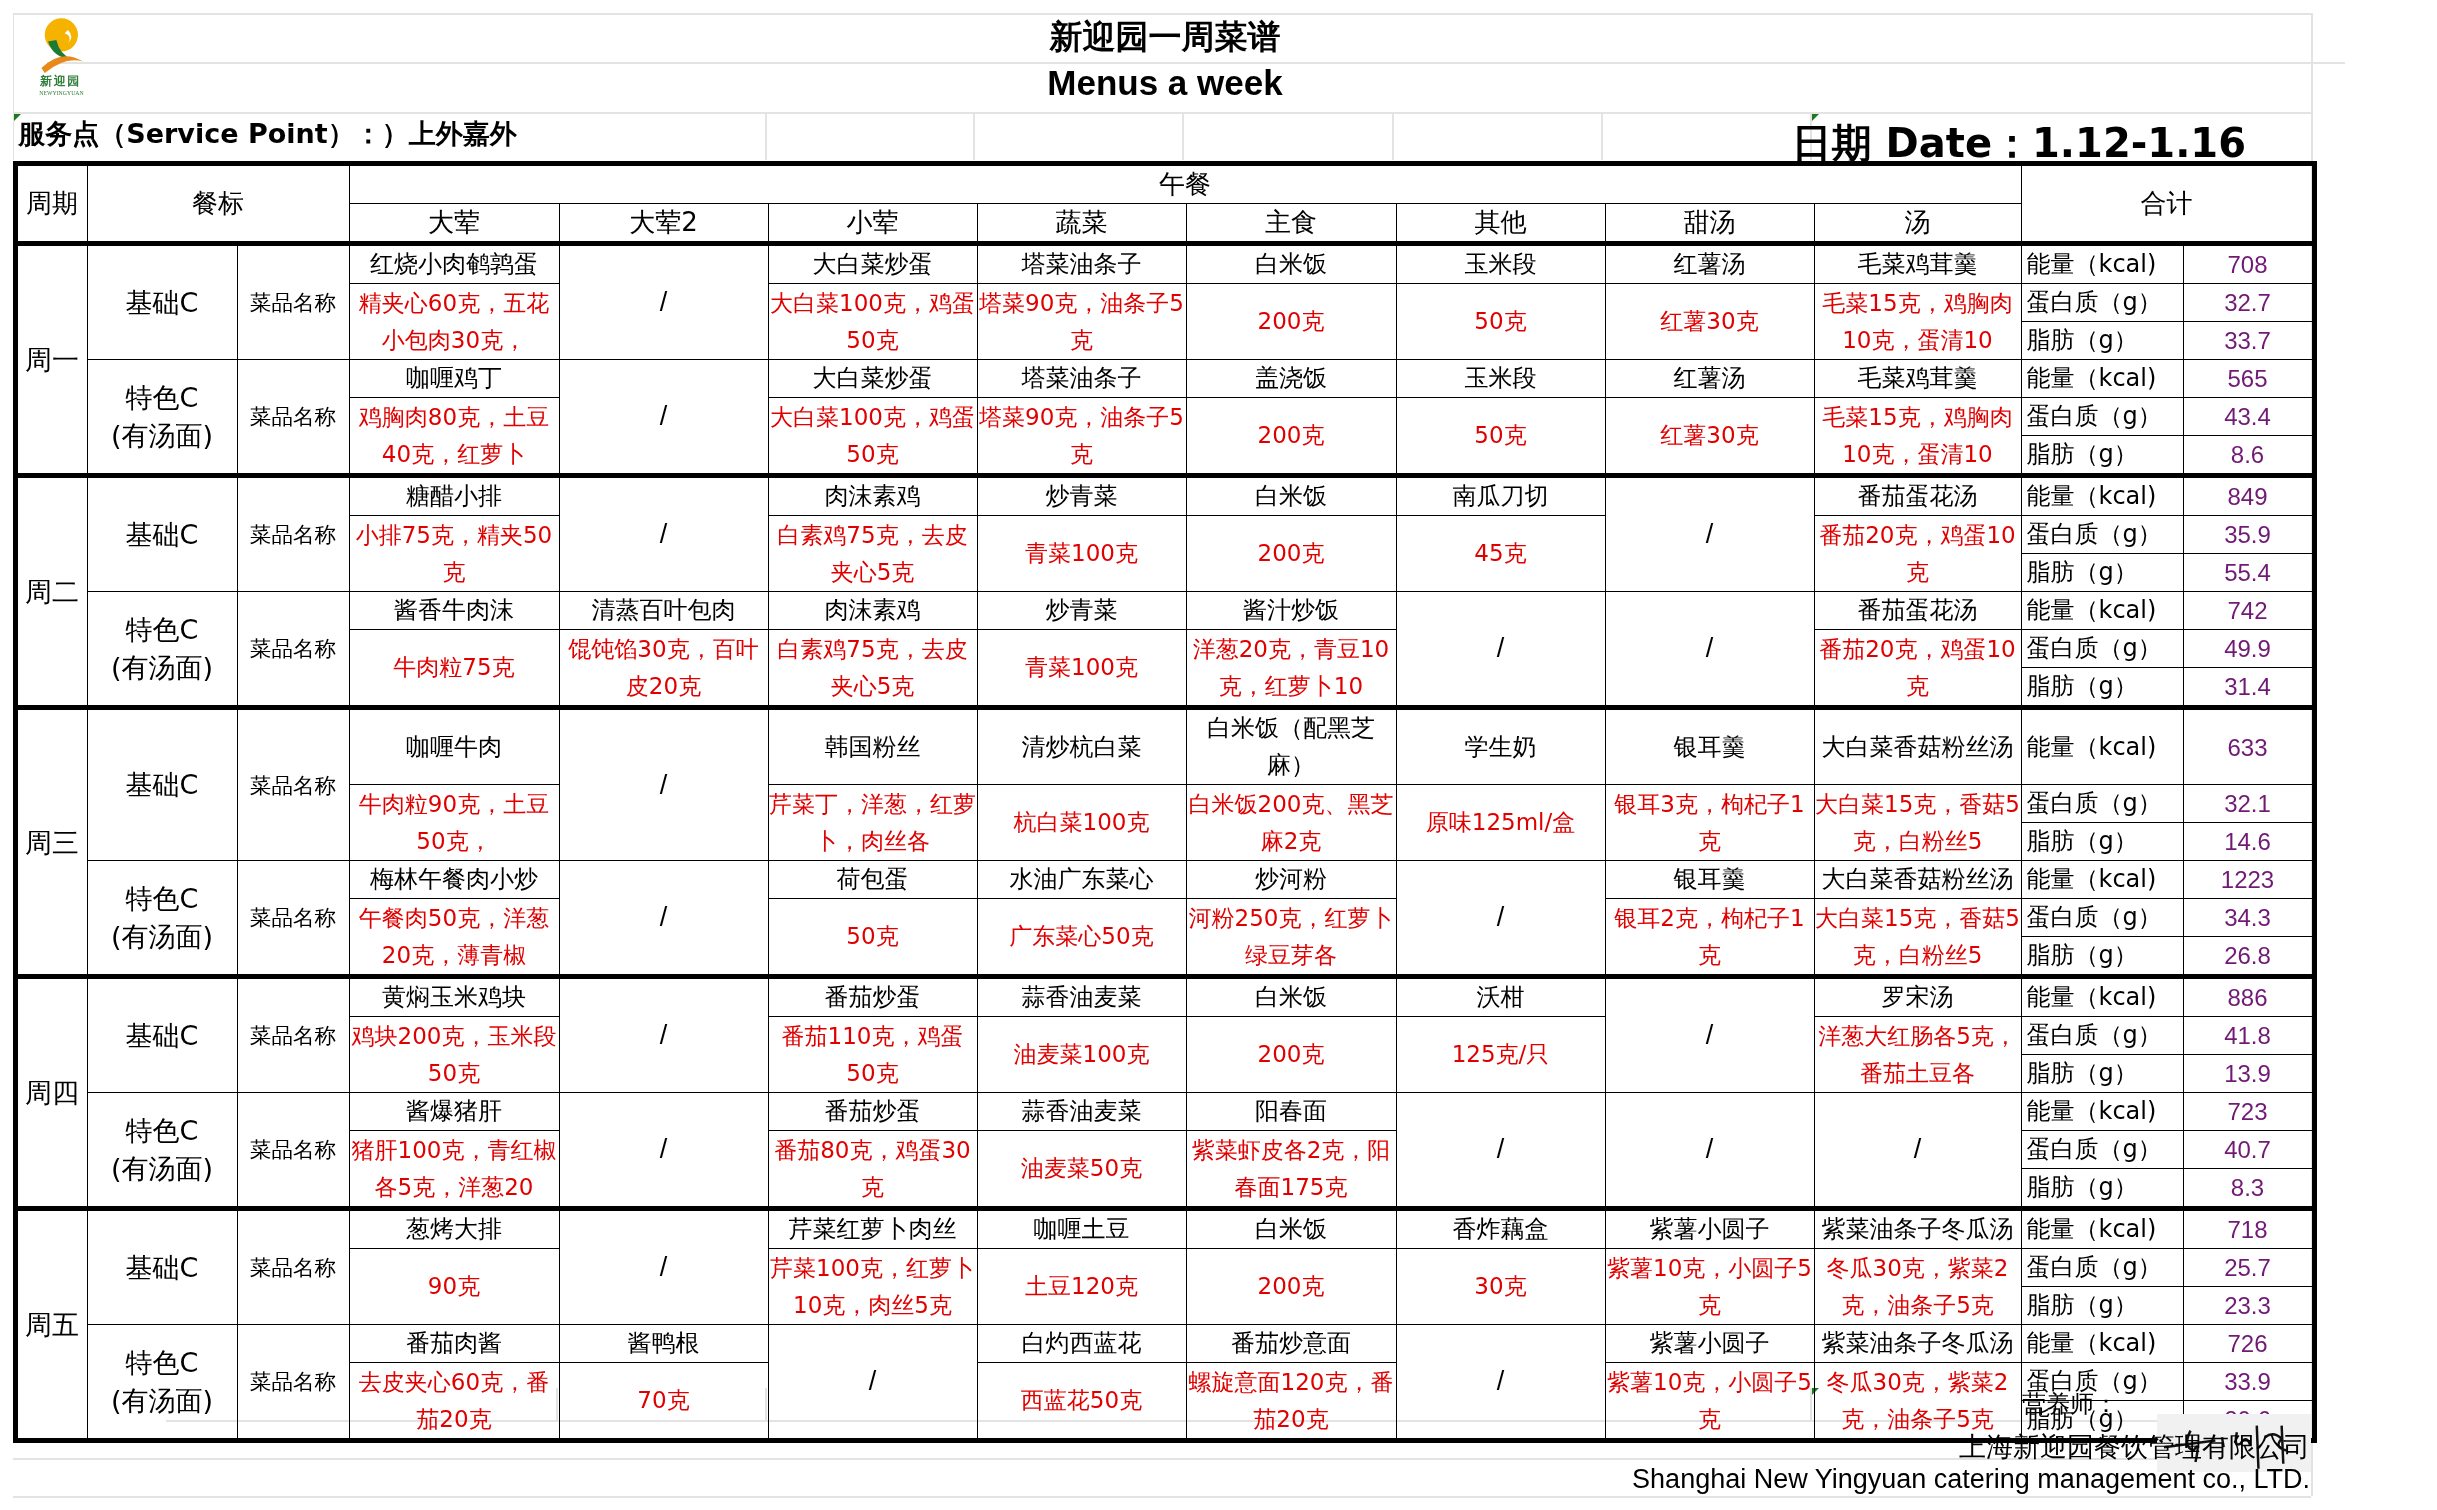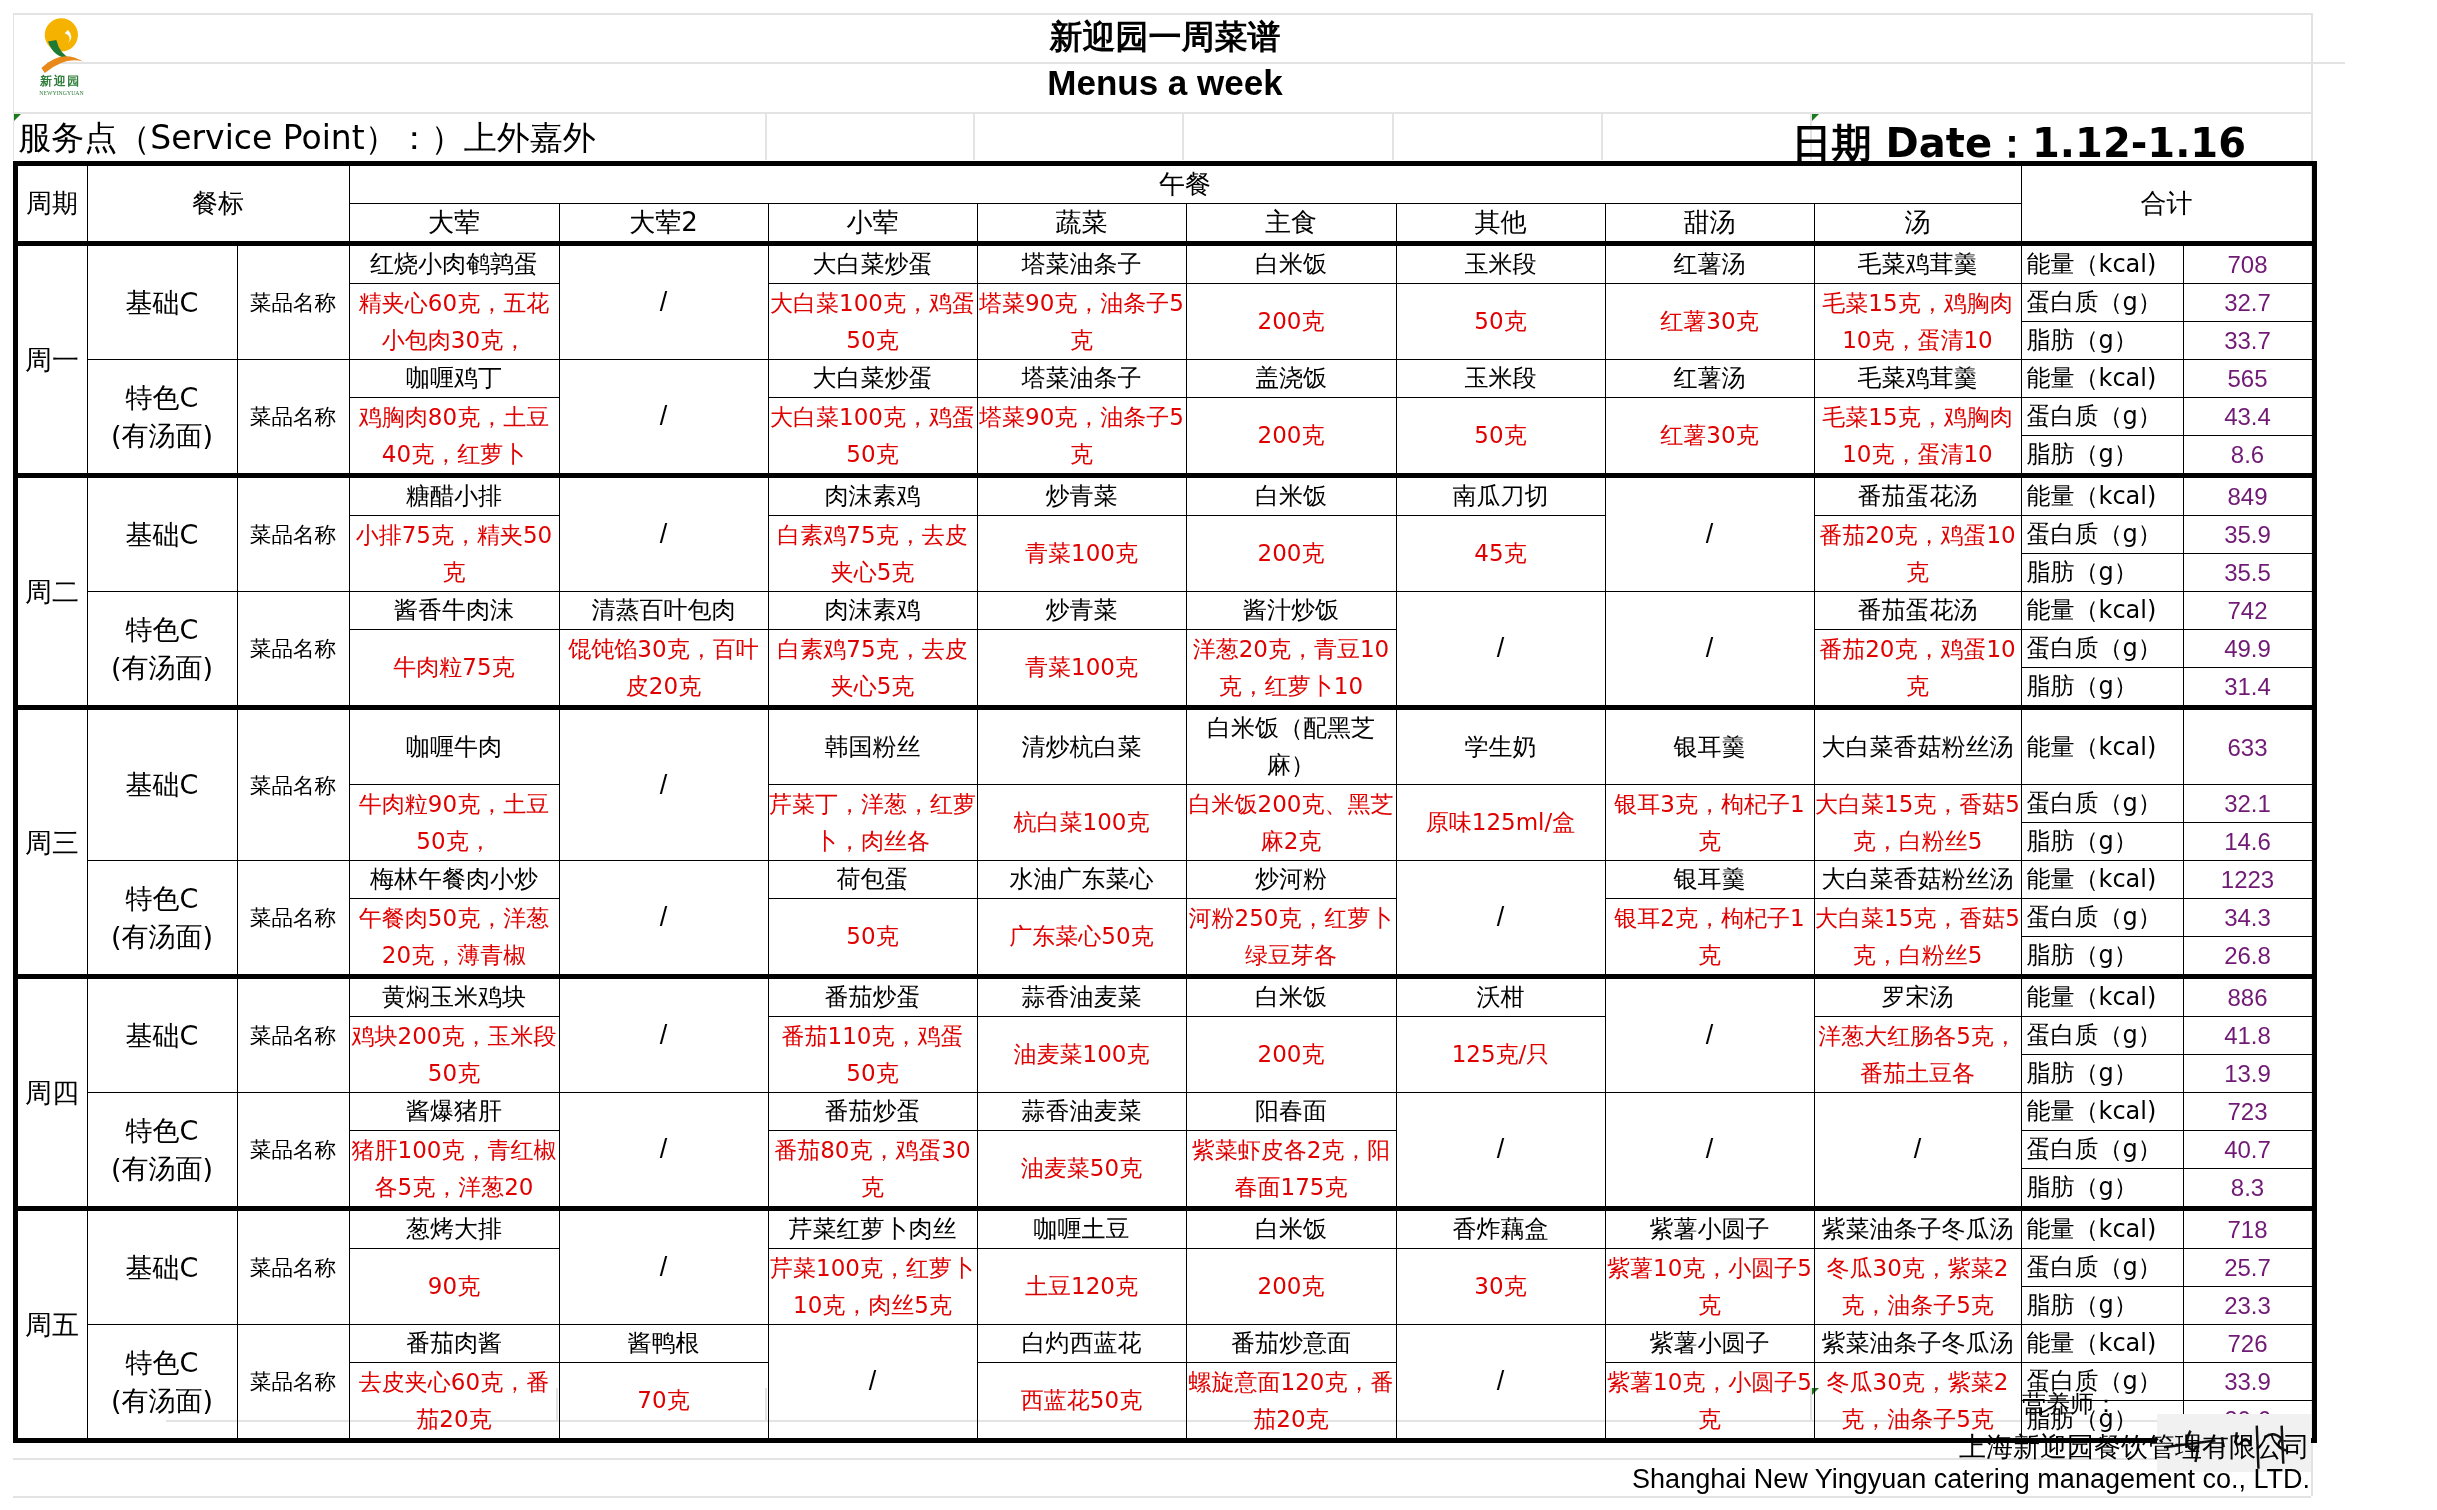--- a/index.html
+++ b/index.html
@@ -9,21 +9,21 @@
   .vline { position: absolute; width: 1.7px; background: #e3e3e3; }
   .logo { position: absolute; left: 23px; top: 15px; width: 75px; height: 83px; }
   .logo-text { position: absolute; left: 23px; top: 73px; width: 75px; text-align: center;
     font-family: "DejaVu Serif", serif; font-weight: bold; color: #2f7d3a; font-size: 12px; letter-spacing: 1.7px; }
   .logo-sub { position: absolute; left: 20px; top: 90px; width: 83px; text-align: center;
     font-family: "Liberation Serif", serif; color: #2f7d3a; font-size: 5.8px; }
   .title-cn { position: absolute; left: 832px; width: 666px; top: 15px; text-align: center;
     font-size: 33px; font-weight: bold; font-family: Liberation Serif, serif; }
   .title-en { position: absolute; left: 832px; width: 666px; top: 63px; text-align: center;
     font-size: 35px; font-weight: bold; font-family: "Liberation Sans", sans-serif; }
-  .service { position: absolute; left: 18.3px; top: 116px; font-size: 33px; font-weight: normal; }
+  .service { position: absolute; left: 18.3px; top: 116px; font-size: 27px; font-weight: bold; }
   .date { position: absolute; left: 1747px; width: 499px; top: 116px; text-align: right; font-size: 40px; font-weight: bold; }
   .tri { position: absolute; width: 0; height: 0; border-top: 7.5px solid #1b7a1b; border-right: 7.5px solid transparent; }
 
   table.menu { position: absolute; left: 12.5px; top: 161px; border-collapse: collapse; table-layout: fixed;
     border: 5px solid #000; }
   table.menu td { border: 1.7px solid #000; padding: 0; text-align: center; vertical-align: middle;
     font-size: 24px; line-height: 37px; overflow: hidden; font-family: "DejaVu Sans", sans-serif; }
   table.menu tr.block-top td { border-top: 5px solid #000; }
   table.menu td.hdr { font-size: 26px; }
   table.menu td.red { color: #e00000; font-size: 23px; line-height: 37px; }
@@ -198,21 +198,21 @@
         <td rowspan="2" class="red">白素鸡75克，去皮夹心5克</td>
         <td rowspan="2" class="red">青菜100克</td>
         <td rowspan="2" class="red">200克</td>
         <td rowspan="2" class="red">45克</td>
         <td rowspan="2" class="red">番茄20克，鸡蛋10克</td>
         <td class="lbl">蛋白质（g）</td>
         <td class="blue rbord">35.9</td>
       </tr>
       <tr style="height:37px">
         <td class="lbl">脂肪（g）</td>
-        <td class="blue rbord">35.5</td>
+        <td class="blue rbord">55.4</td>
       </tr>
       <tr style="height:37px" class="">
         <td rowspan="3" class="tier">
           <div>特色C</div>
           <div>(有汤面)</div>
         </td>
         <td rowspan="3" class="dishlbl">菜品名称</td>
         <td class="dish">酱香牛肉沫</td>
         <td class="dish">清蒸百叶包肉</td>
         <td class="dish">肉沫素鸡</td>

